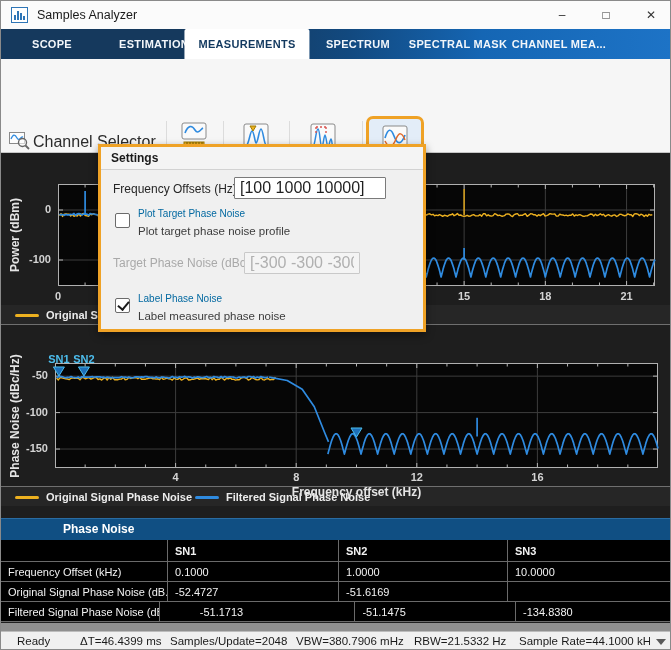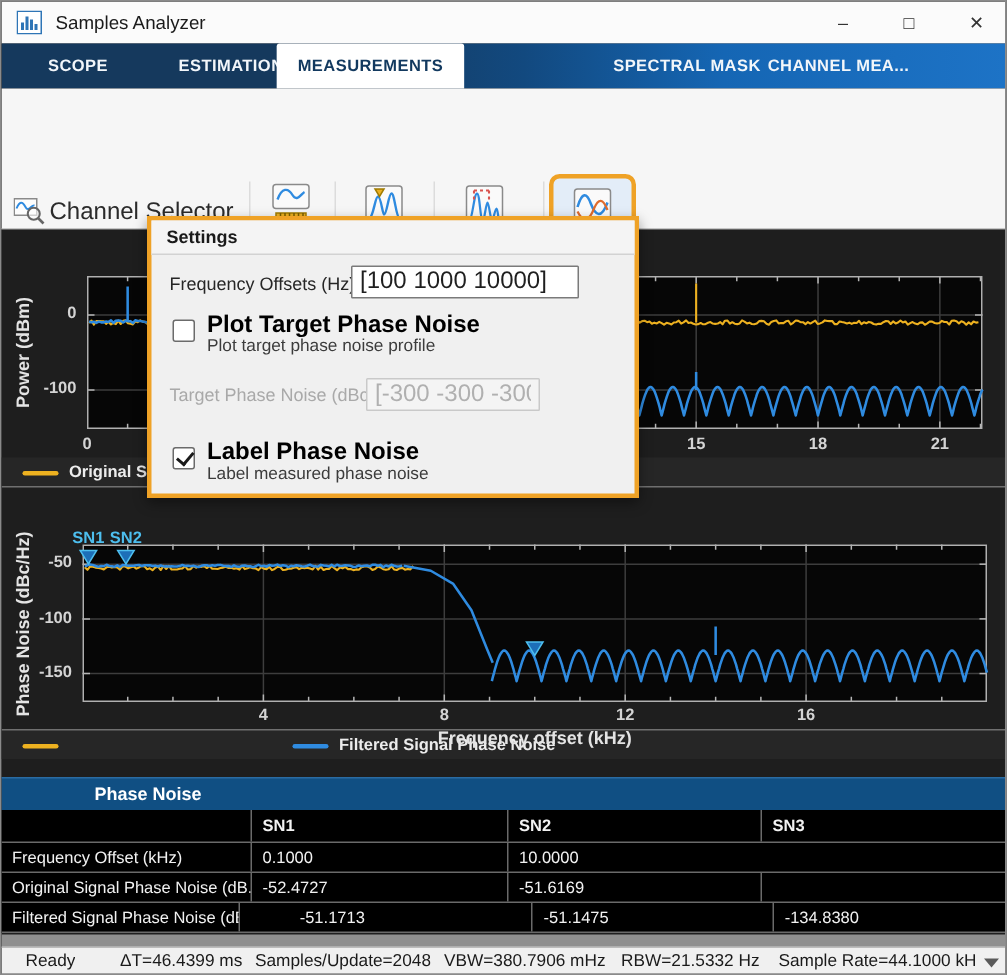--- a/index.html
+++ b/index.html
@@ -60,21 +60,21 @@
   .popup-header{position:absolute;left:0;top:0;width:100%;height:23px;background:#f4f4f4;border-bottom:1px solid #d2d2d2;}
   .popup-header span{position:absolute;left:10px;top:4px;font-size:12px;font-weight:700;color:#1a1a1a;}
   .plabel{position:absolute;font-size:12px;color:#262626;white-space:nowrap;}
   .plabel.disabled{color:#a9a9a9;}
   .pinput{position:absolute;height:22px;border:1px solid #7a7a7a;background:#fff;font-family:inherit;
           font-size:16px;color:#1f1f1f;padding:0 5px;border-radius:1px;}
   .pinput.disabled{border:1px solid #c9c9c9;background:#f4f4f4;color:#b0b0b0;}
   .pcheck{position:absolute;width:15px;height:15px;background:#fff;border:1px solid #6b6b6b;border-radius:2px;}
   .pcheck.checked:after{content:"";position:absolute;left:4px;top:0px;width:5px;height:9px;
         border-right:2px solid #1a1a1a;border-bottom:2px solid #1a1a1a;transform:rotate(40deg);}
-  .ptitle{position:absolute;font-size:16px;font-weight:700;color:#000000;white-space:nowrap;}
+  .ptitle{position:absolute;font-size:10px;font-weight:400;color:#0369a1;white-space:nowrap;}
   .psub{position:absolute;font-size:11.5px;color:#3c3c3c;white-space:nowrap;}
 
   
   .table-bar{left:0;top:517px;width:100%;height:22px;background:#104f83;border-top:1px solid #2a6ca3;}
   .table-bar span{position:absolute;left:62px;top:3px;font-size:12px;font-weight:700;color:#fff;}
   .pn-table{left:0;top:539px;width:671px;background:#000;}
   .trow{display:flex;border-bottom:1px solid #6a6a6a;}
   .tcell{font-size:11px;color:#f2f2f2;border-right:1px solid #6a6a6a;overflow:hidden;white-space:nowrap;
          display:flex;align-items:center;padding-left:7px;}
   .tcell:last-child{border-right:none;}
@@ -103,20 +103,21 @@
     <span class="abs win-title">Samples Analyzer</span>
     <span class="abs win-btn" style="left:546px">–</span>
     <span class="abs win-btn" style="left:590px">□</span>
     <span class="abs win-btn" style="left:635px">✕</span>
   </div>
 
   <div class="abs tabbar">
     <span class="abs tab" style="left:51px">SCOPE</span>
     <span class="abs tab" style="left:153px">ESTIMATION</span>
     <span class="abs tab active" style="left:246px">MEASUREMENTS</span>
+    <span class="abs tab" style="left:357px">SPECTRUM</span>
     <span class="abs tab" style="left:457px">SPECTRAL MASK</span>
     <span class="abs tab" style="left:558px">CHANNEL MEA...</span>
     <div class="abs tab-overflow">...</div>
   </div>
 
   <div class="abs toolstrip">
     <svg class="abs" style="left:8px;top:72px" width="21" height="19" viewBox="0 0 21 19">
       <rect x="0.5" y="1.5" width="15" height="11" fill="#fdfdfd" stroke="#8a8a8a"></rect>
       <path d="M2,8 C4,3 6,3 8,7 C10,11 12,5 14,6" fill="none" stroke="#2f8be0" stroke-width="1.3"></path>
       <circle cx="13.5" cy="11.5" r="4" fill="rgba(255,255,255,.6)" stroke="#666" stroke-width="1.4"></circle>
@@ -183,20 +184,21 @@
           <span class="leg-text">Original Signal</span>
         </div>
         <div class="abs leg-entry" style="left: 194px;">
           <span class="leg-swatch" style="background: rgb(47, 139, 224);"></span>
           <span class="leg-text">Filtered Signal</span>
         </div>
       </div>
     <div class="abs legend-strip" id="legend2">
         <div class="abs leg-entry" style="left: 14px;">
           <span class="leg-swatch" style="background: rgb(237, 177, 32);"></span>
+          <span class="leg-text">Original Signal Phase Noise</span>
         </div>
         <div class="abs leg-entry" style="left: 194px;">
           <span class="leg-swatch" style="background: rgb(47, 139, 224);"></span>
           <span class="leg-text">Filtered Signal Phase Noise</span>
         </div>
       </div>
   </div>
 
   <div class="abs popup">
     <div class="popup-header">
@@ -220,20 +222,21 @@
   <div class="abs pn-table" id="pn-table">
       <div class="trow head" style="height: 22px;">
         <div class="tcell" style="width: 167px;"></div>
         <div class="tcell" style="width: 171px;">SN1</div>
         <div class="tcell" style="width: 169px;">SN2</div>
         <div class="tcell" style="width: 164px;">SN3</div>
       </div>
       <div class="trow" style="height: 20px;">
         <div class="tcell" style="width: 167px;">Frequency Offset (kHz)</div>
         <div class="tcell" style="width: 171px;">0.1000</div>
+        <div class="tcell" style="width: 169px;">1.0000</div>
         <div class="tcell" style="width: 164px;">10.0000</div>
       </div>
       <div class="trow" style="height: 20px;">
         <div class="tcell" style="width: 167px;">Original Signal Phase Noise (dB...</div>
         <div class="tcell" style="width: 171px;">-52.4727</div>
         <div class="tcell" style="width: 169px;">-51.6169</div>
         <div class="tcell" style="width: 164px;"></div>
       </div>
       <div class="trow" style="height: 20px;">
         <div class="tcell" style="width: 167px;">Filtered Signal Phase Noise (dB...</div>

